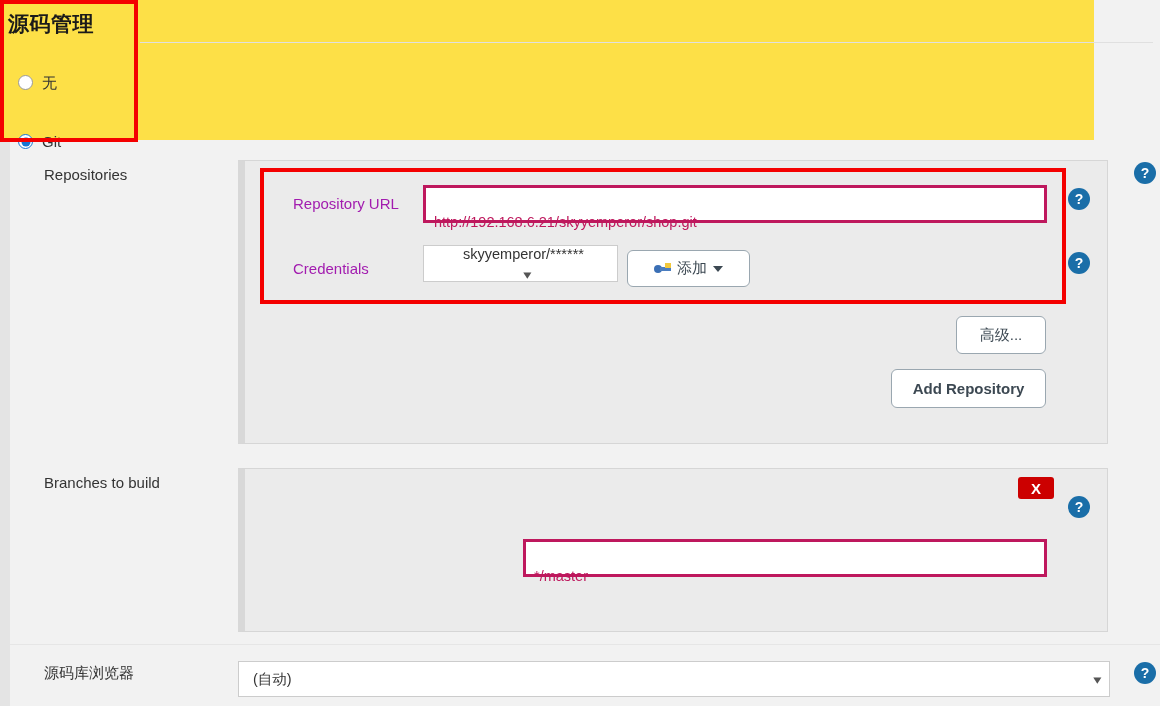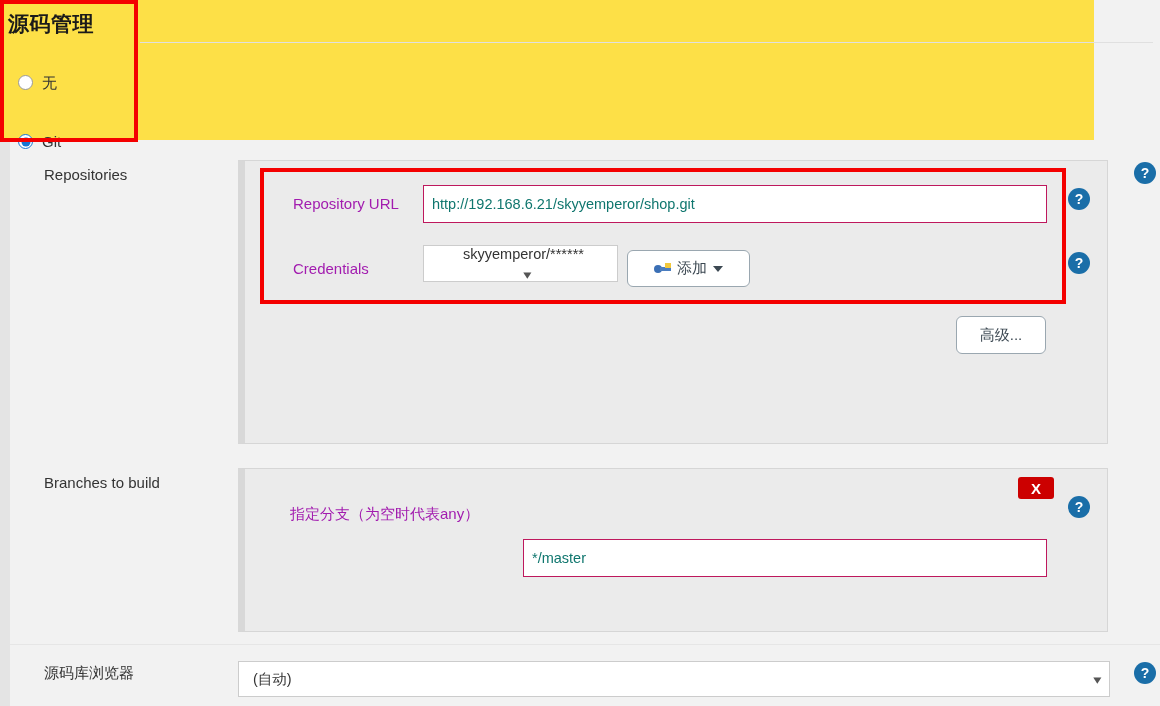--- a/index.html
+++ b/index.html
@@ -78,24 +78,24 @@
   }
   #repo-panel   { left: 238px; top: 160px; width: 870px; height: 284px; }
   #branch-panel { left: 238px; top: 468px; width: 870px; height: 164px; }
 
   .field-label {
     position: absolute; font-size: 15px; color: #a21caf; white-space: nowrap;
   }
 
   .text-input {
     position: absolute;
-    background: #fff; border: 1px solid #be185d;
-    font-family: "Liberation Sans", "DejaVu Sans", sans-serif;
-    font-size: 14.5px; color: #0f766e;
-    padding: 0 8px;
+    background: #fff; border: 3px solid #be185d;
+    font-family: "Liberation Sans", "DejaVu Sans", sans-serif;
+    font-size: 14.5px; color: #be185d;
+    padding: 16px 8px;
     outline: none;
   }
 
   .select-box {
     position: absolute;
     background: #fff; border: 1px solid #ccc;
     font-family: "Liberation Sans", "DejaVu Sans", sans-serif;
     font-size: 14.5px; color: #333;
     display: flex; align-items: center; justify-content: space-between;
     padding: 0 8px 0 14px;
@@ -205,32 +205,34 @@
           <span class="ktooth"></span>
       </span>
       <span>添加</span>
       <span class="caret-down"></span>
     </div>
 
     <div class="btn" style="left:711px; top:155px; width:90px; height:38px;">
       <span>高级...</span>
     </div>
 
+    <div class="btn bold" style="left:646px; top:208px; width:155px; height:39px;">
+      <span>Add Repository</span>
+    </div>
   </div>
 
   <div class="redbox" id="redbox-repo"></div>
 
   <div class="help-icon" style="left:1068px; top:188px;">?</div>
   <div class="help-icon" style="left:1068px; top:252px;">?</div>
   <div class="help-icon" style="left:1134px; top:162px;">?</div>
 
   <div class="row-label" style="left:44px; top:474px;">Branches to build</div>
 
   <div class="panel" id="branch-panel">
-    <div class="field-label" style="left:45px; top:36px;">指定分支（为空时代表any）</div>
     <div class="text-input" style="left:278px; top:26px; width:524px; height:38px; line-height:36px;margin-top:44px;">*/master</div>
 
   </div>
 
   <div class="x-btn" style="left:1018px; top:477px; width:36px; height:22px;">X</div>
 
   <div class="help-icon" style="left:1068px; top:496px;">?</div>
 
   <div class="bottom-sep"></div>
 

